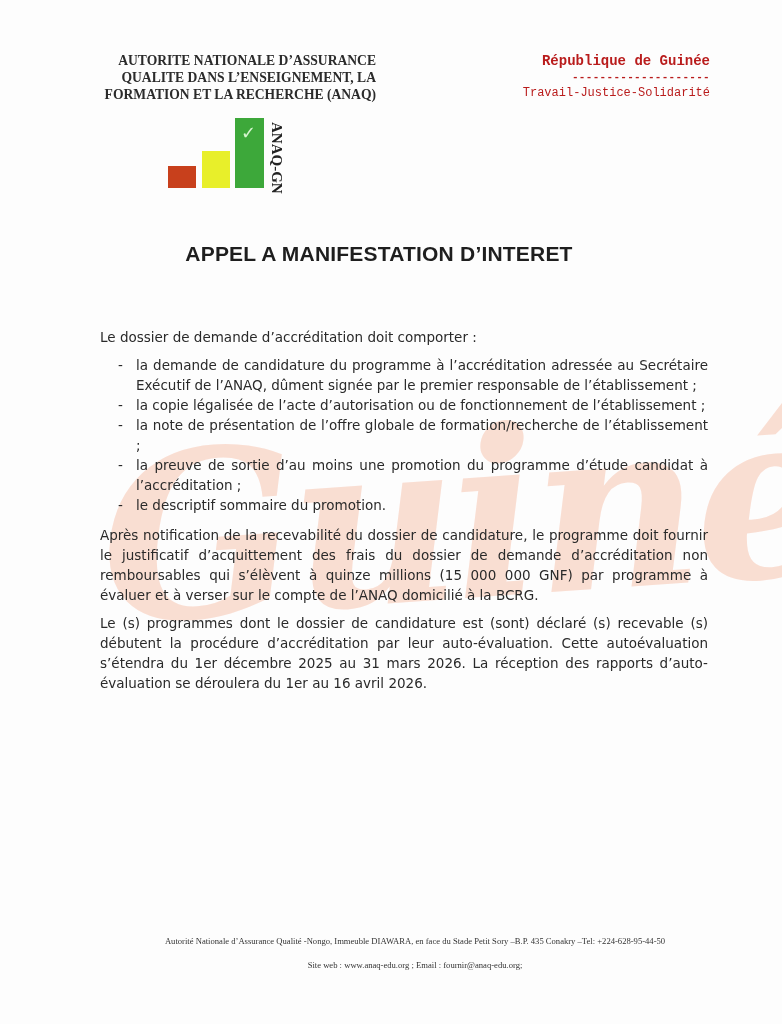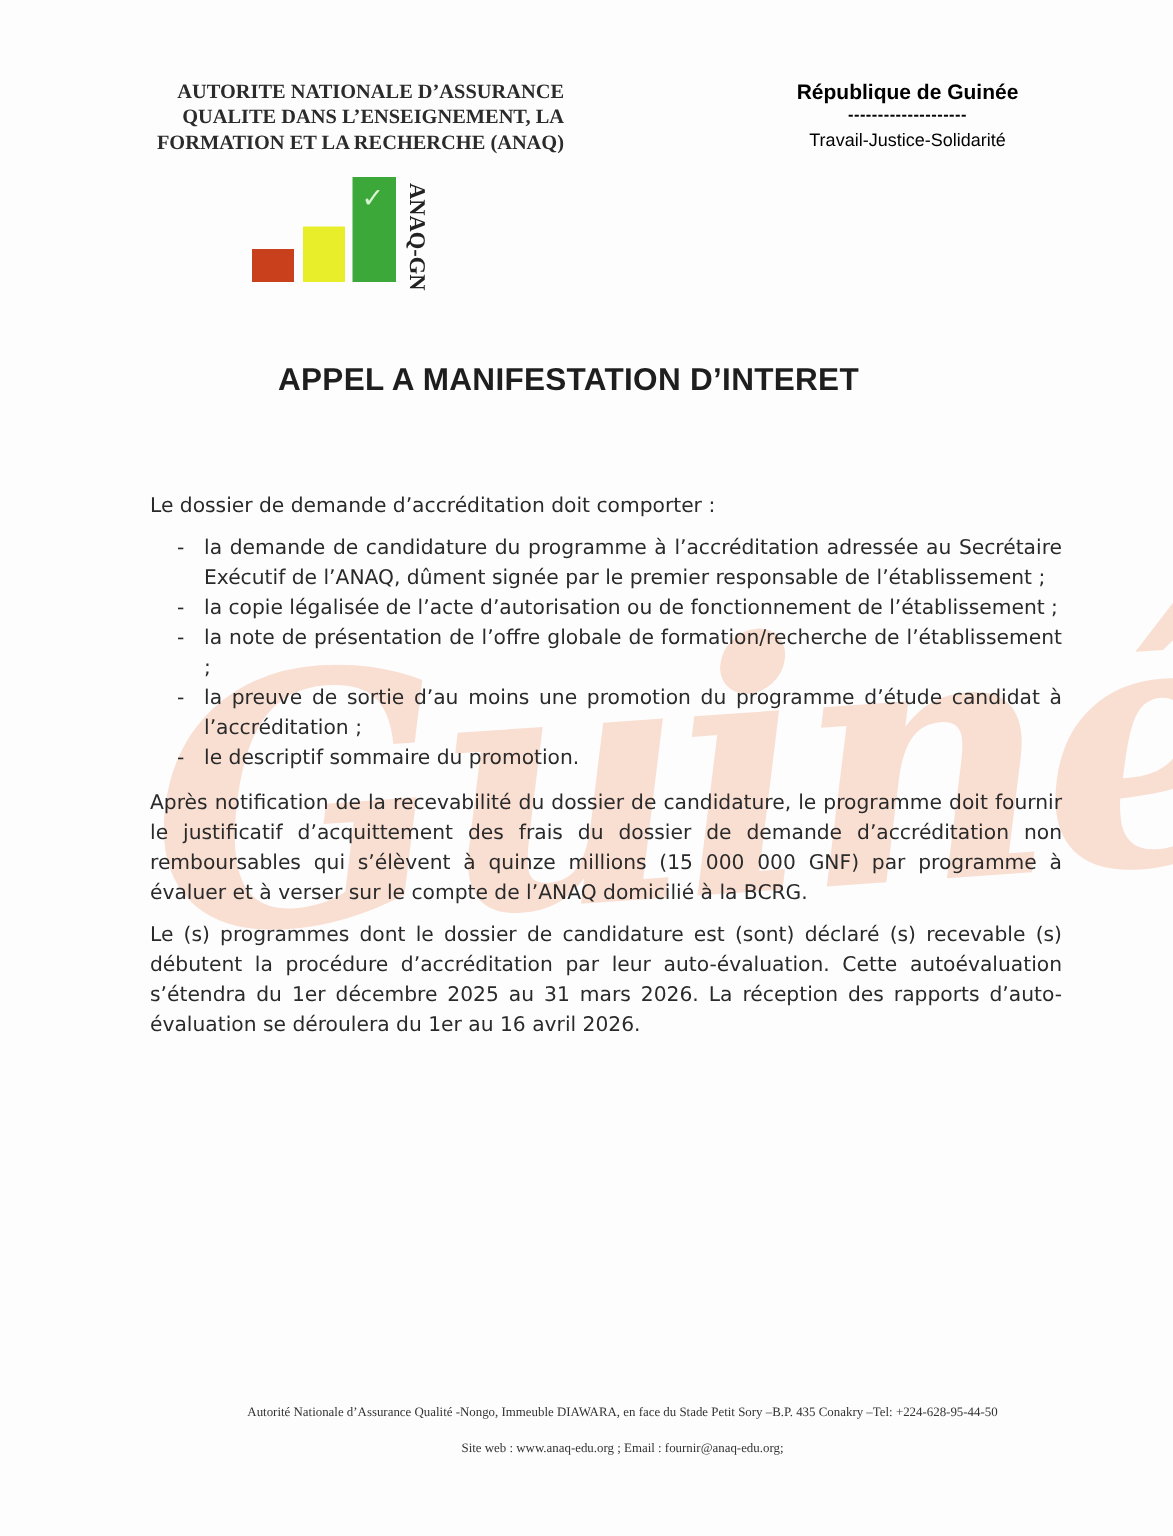--- a/index.html
+++ b/index.html
@@ -11,22 +11,22 @@
     position: absolute; left: 100px; top: 370px; width: 640px; height: 300px;
     font-family: "DejaVu Serif", serif; font-size: 230px; font-weight: bold; font-style: italic;
     color: #f6b9a0; opacity: 0.45; letter-spacing: -6px; line-height: 300px; pointer-events: none;
     transform: rotate(-4deg);
   }
   .hdr-left {
     position: absolute; left: 96px; top: 52px; width: 280px; text-align: right;
     font-family: "Liberation Serif", serif; font-weight: bold; font-size: 13.6px; line-height: 17px; color: #2b2b2b;
   }
   .hdr-right {
-    position: absolute; left: 500px; top: 52px; width: 210px; text-align: center;
-    font-family: Liberation Sans, sans-serif; color: #000000;
+    position: absolute; left: 500px; top: 52px; width: 210px; text-align: right;
+    font-family: Liberation Mono, monospace; color: #b91c1c;
   }
   .hdr-right .rep { font-weight: bold; font-size: 14px; line-height: 18px; }
   .hdr-right .dash { font-size: 11px; line-height: 14px; letter-spacing: 0.3px; font-weight: bold; }
   .hdr-right .motto { font-size: 12px; line-height: 18px; }
   .logo { position: absolute; left: 168px; top: 118px; width: 130px; height: 76px; }
   .bar { position: absolute; bottom: 6px; }
   .bar.red { left: 0; width: 28px; height: 22px; background: #c8401c; }
   .bar.yellow { left: 34px; width: 28px; height: 37px; background: #e8ef2a; }
   .bar.green { left: 67px; width: 29px; height: 70px; background: #3da83a; }
   .check { position: absolute; left: 73px; top: 4px; color: #d7f5d0; font-size: 18px; }

